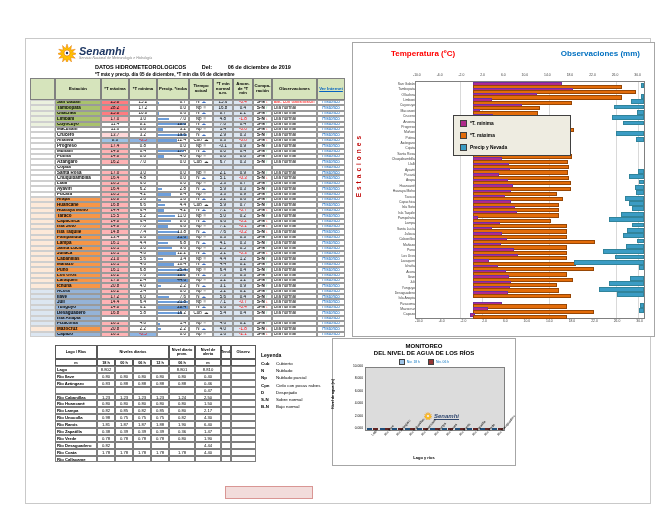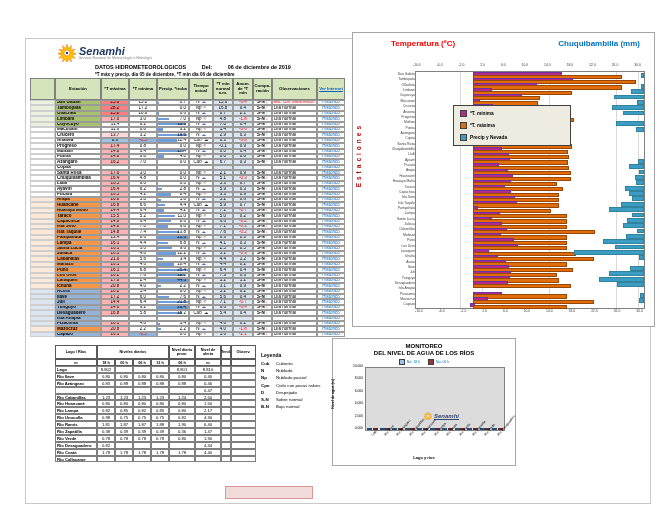--- a/index.html
+++ b/index.html
@@ -37,21 +37,21 @@
   .c-obs{width:45px;justify-content:flex-start;padding-left:1px;}
   .c-link{width:28px;color:#0563c1;text-decoration:underline;cursor:pointer;}
   .sec-selva{background:#a9c26c;} .sec-sierra{background:#ffffff;}
   .sec-circun{background:#f79646;} .sec-sur{background:#95b3d7;}
   .st-selva{background:#ebf1de;} .st-sierra{background:#ffffff;}
   .st-circun{background:#fde9d9;} .st-sur{background:#dce6f1;}
   .neg{color:#ff0000;} .up{color:#00b050;} .down{color:#ff0000;}
   .wx-n{color:#4472c4;} .wx-np{color:#7f7f7f;} .wx-cub{color:#404040;} .wx-d{color:#e36c0a;}
 
   
-  .bigchart{position:absolute;left:352px;top:32px;width:301px;height:293px;border:1px solid #a6a6a6;background:#fff;}
+  .bigchart{position:absolute;left:352px;top:42px;width:301px;height:293px;border:1px solid #a6a6a6;background:#fff;}
   .bc-title-l{position:absolute;left:38px;top:6px;font-size:8px;font-weight:bold;color:#ff0000;}
   .bc-title-r{position:absolute;right:14px;top:6px;font-size:8px;font-weight:bold;color:#0070c0;}
   .bc-estaciones{position:absolute;left:2px;top:90px;writing-mode:vertical-rl;transform:rotate(180deg);
      font-size:6.5px;font-weight:bold;color:#c00000;letter-spacing:3px;}
   .bc-ticks{position:absolute;left:62px;top:30px;width:228px;display:flex;justify-content:space-between;font-size:3.4px;color:#404040;}
   .bc-ticks span{transform:translateX(-2px);}
   .bc-plot{position:absolute;left:62px;top:38px;width:228px;height:236px;border:1px solid #808080;
      background:repeating-linear-gradient(to right,transparent 0 21.8px,#d9d9d9 21.8px 22.3px);}
   .bc-row{position:relative;width:100%;}
   .bc-label{position:absolute;right:229px;font-size:3.4px;color:#404040;white-space:nowrap;top:0;}
@@ -1100,21 +1100,21 @@
             <span class="down">↓</span>
           </div>
           <div class="mc c-obs">Día normal</div>
           <div class="mc c-link">Histórico</div>
         </div>
       </div>
   </div>
 
   <div class="bigchart">
     <div class="bc-title-l">Temperatura (ºC)</div>
-    <div class="bc-title-r">Chuquibambilla (mm)</div>
+    <div class="bc-title-r">Observaciones (mm)</div>
     <div class="bc-estaciones">Estaciones</div>
     <div class="bc-ticks" id="bcticks">
         <span>-10.0</span>
         <span>-6.0</span>
         <span>-2.0</span>
         <span>2.0</span>
         <span>6.0</span>
         <span>10.0</span>
         <span>14.0</span>
         <span>18.0</span>

